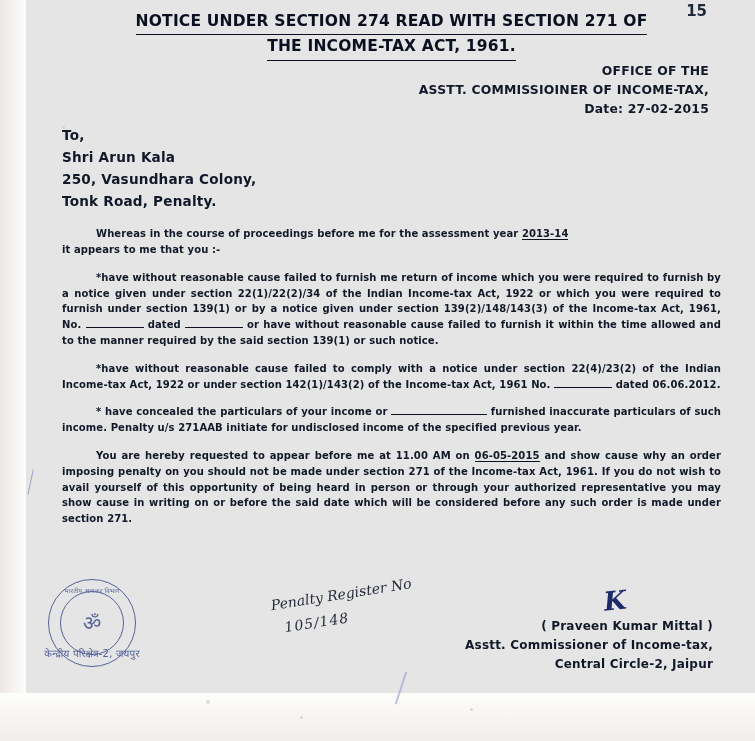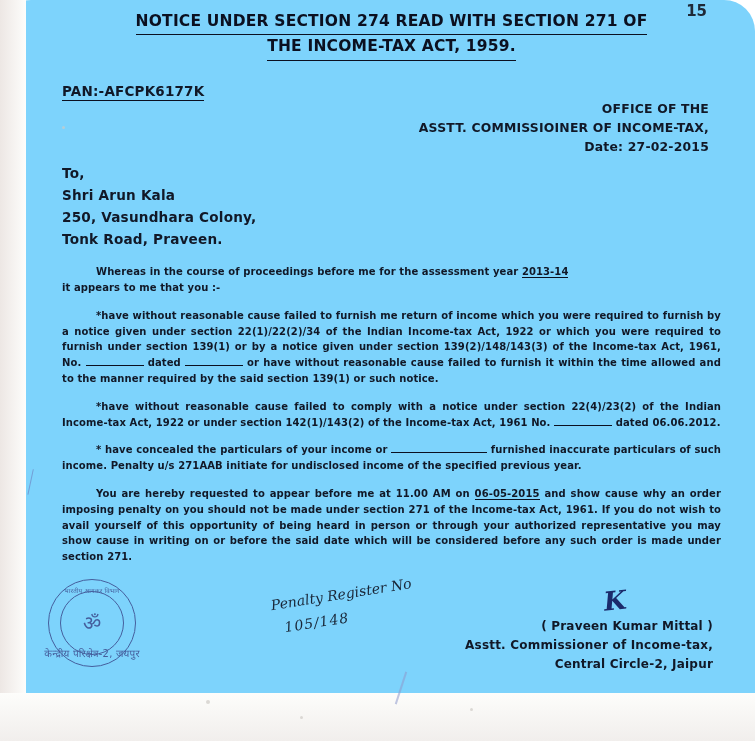--- a/index.html
+++ b/index.html
@@ -11,22 +11,21 @@
     width: 755px;
     height: 741px;
     font-family: "DejaVu Sans", sans-serif;
     color: #111827;
     position: relative;
     overflow: hidden;
   }
   .page {
     position: absolute;
     inset: 0;
-    background: #7dd3fc;
-    border-radius: 31px;
+    background: #e5e5e5;
   }
   
   .scan-edge-left {
     position: absolute;
     left: 0; top: 0; bottom: 0;
     width: 26px;
     background: linear-gradient(to right, #ede7e4, #fdfdfb);
   }
   .scan-edge-bottom {
     position: absolute;
@@ -234,38 +233,35 @@
   <div class="speck" style="left:470px; top:708px; width:3px; height:3px;"></div>
   <div class="ink-mark-a"></div>
   <div class="ink-mark-b"></div>
 
   <div class="page-number">15</div>
 
   <div class="content">
 
     <div class="title-block">
       <div><span class="title-line">NOTICE UNDER SECTION 274 READ WITH SECTION 271 OF</span></div>
-      <div><span class="title-line">THE INCOME-TAX ACT, 1959.</span></div>
-    </div>
-
-    <div class="pan">
-      <span>PAN:-AFCPK6177K</span>
-    </div>
+      <div><span class="title-line">THE INCOME-TAX ACT, 1961.</span></div>
+    </div>
+
 
     <div class="office-block">
       <div>OFFICE OF THE</div>
       <div>ASSTT. COMMISSIOINER OF INCOME-TAX,</div>
       <div>Date: 27-02-2015</div>
     </div>
 
     <div class="to-block">
       <div class="to-label">To,</div>
       <div>Shri Arun Kala</div>
       <div>250, Vasundhara Colony,</div>
-      <div>Tonk Road, Praveen.</div>
+      <div>Tonk Road, Penalty.</div>
     </div>
 
     <div class="body-text">
 
       <div class="para indent">
         <span>Whereas in the course of proceedings before me for the assessment year</span>
         <span class="u">2013-14</span>
         <br>
         <span>it appears to me that you :-</span>
       </div>

